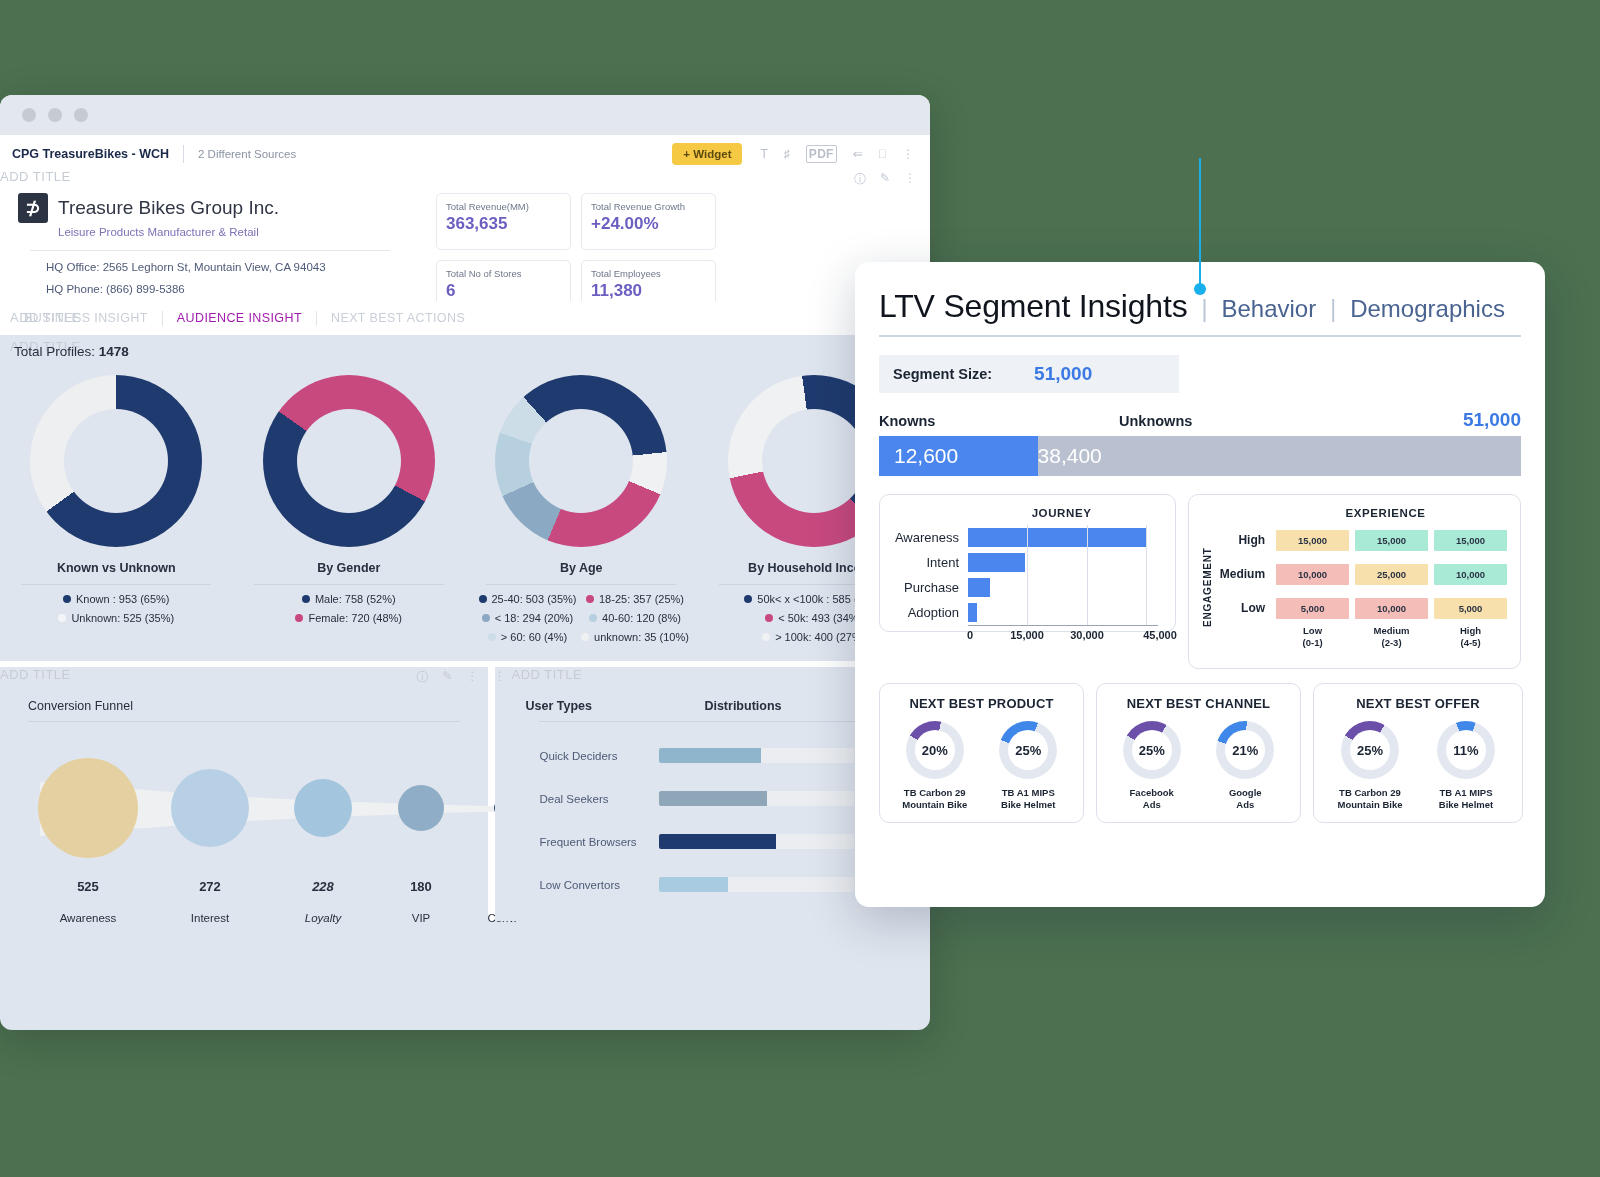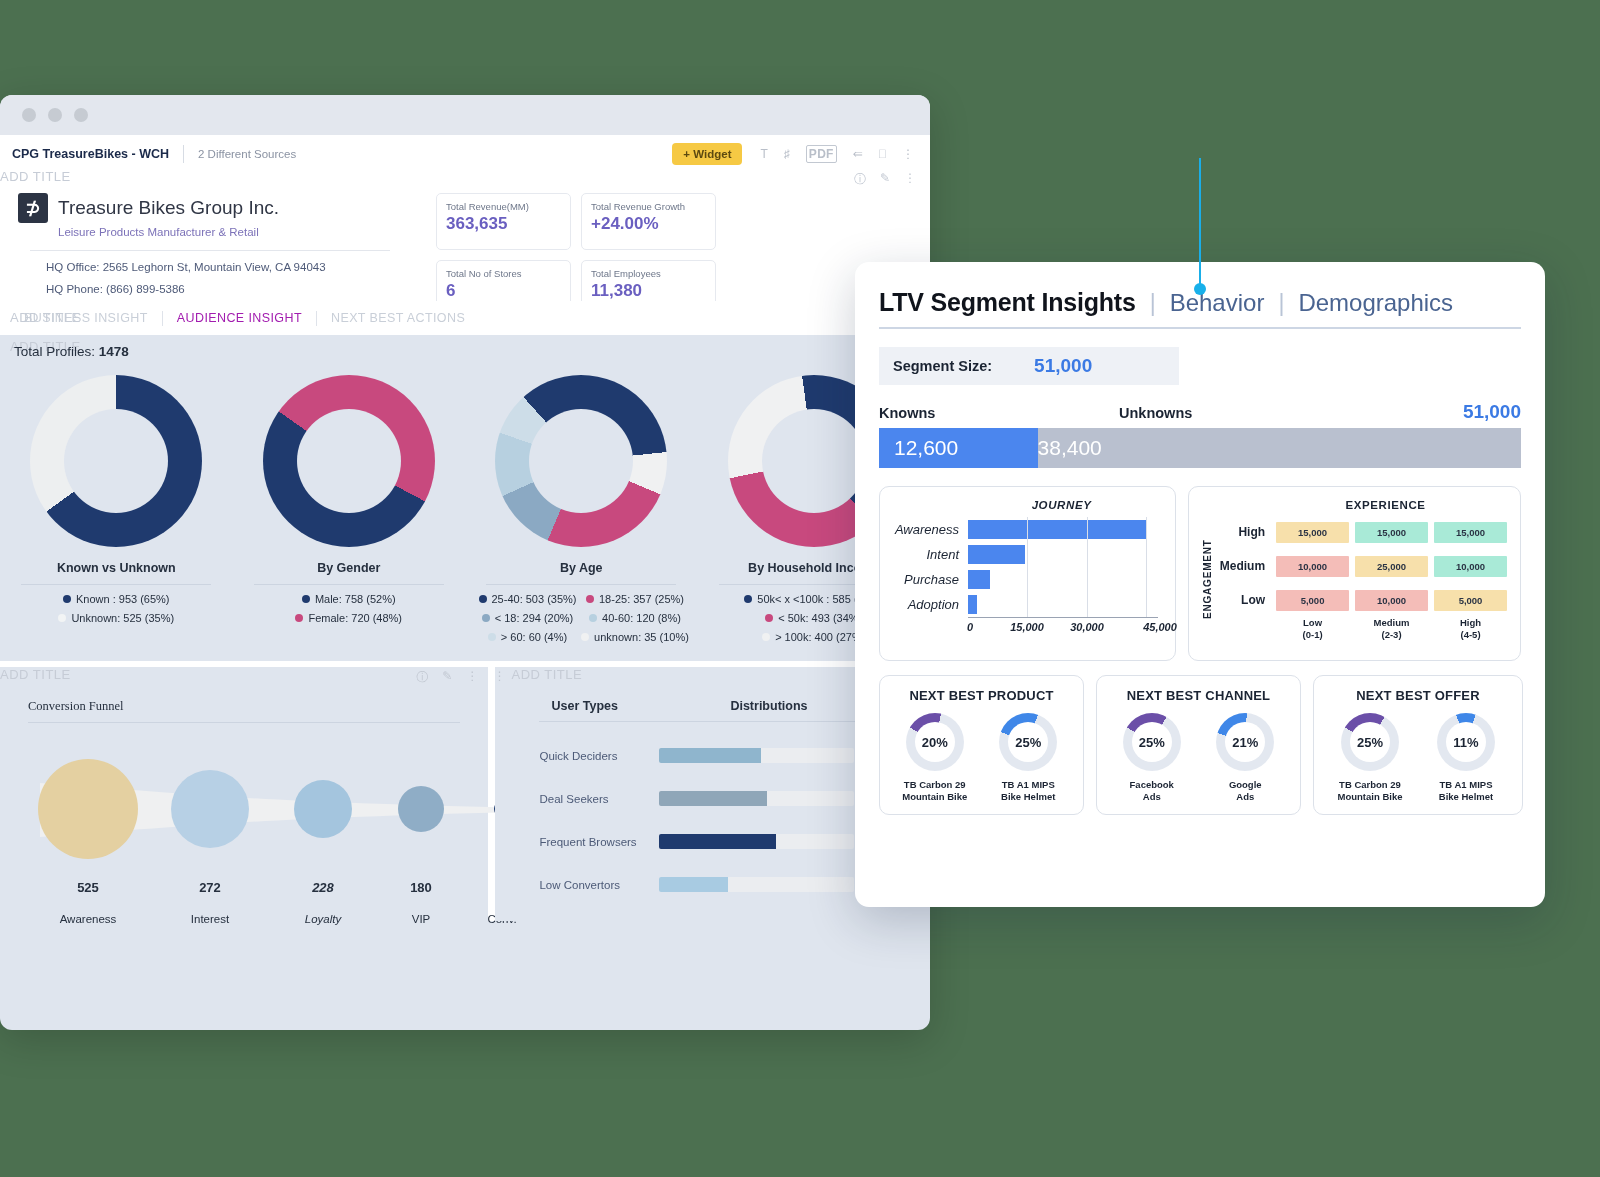--- a/index.html
+++ b/index.html
@@ -80,21 +80,21 @@
     content:""; position:absolute; left: 50%; top: 50%; transform: translate(-50%,-50%);
     width: 104px; height: 104px; border-radius: 50%; background: #dfe5ee;
   }
   .donut-title { font-size: 12.5px; font-weight: bold; color: #26303f; margin-top: 14px; }
   .legend-rule { width: 190px; height: 1px; background: #ccd4e0; margin: 9px 0 8px 0; }
   .legend { display: flex; flex-wrap: wrap; justify-content: center; width: 215px; row-gap: 7px; }
   .lg { font-size: 11px; color: #26303f; display: flex; align-items: center; gap: 5px; padding: 0 5px; white-space: nowrap; }
   .sw { width: 8px; height: 8px; border-radius: 50%; flex: 0 0 auto; }
   .legend.two-col .lg { width: 50%; justify-content: center; }
   .panel { background: #dfe5ee; position: relative; }
-  .panel-inner-title { font-size: 12.5px; color: #26303f; font-family: Liberation Serif, serif; }
+  .panel-inner-title { font-size: 12.5px; color: #26303f; }
   .panel-rule { height: 1px; background: #ccd4e0; }
 
   .funnel-wrap { position: relative; height: 150px; margin-top: 12px; }
   .f-belt { position: absolute; left: 26px; top: 46px; width: 480px; height: 58px; }
   .f-node { position: absolute; border-radius: 50%; }
   .f-col { position: absolute; text-align: center; width: 100px; }
   .f-num { font-size: 13px; font-weight: bold; color: #26303f; }
   .f-lbl { font-size: 11.5px; color: #26303f; margin-top: 18px; }
 
   .ut-head { display: flex; font-size: 12.5px; font-weight: bold; color: #26303f; }
@@ -104,42 +104,42 @@
   .ut-fill { height: 100%; }
   .ut-val { font-size: 13px; color: #4c5a77; margin-left: 16px; white-space: nowrap; }
 
   
   .ltv {
     position: absolute; left: 855px; top: 262px; width: 690px; height: 645px;
     background: #fff; border-radius: 14px; box-shadow: 0 14px 48px rgba(20,30,60,.22);
     padding: 26px 24px 18px 24px;
   }
   .ltv-head { display: flex; align-items: baseline; gap: 0; }
-  .ltv-title { font-size: 25px; font-weight: bold; color: #10141c; letter-spacing: -.2px; }
+  .ltv-title { font-size: 32px; font-weight: normal; color: #10141c; letter-spacing: -.2px; }
   .ltv-pipe { color: #b9c4d6; font-size: 23px; margin: 0 14px; font-weight: 300; }
   .ltv-tab { font-size: 24px; color: #4a6491; }
   .ltv-rule { height: 2px; background: #cdd6e4; margin-top: 10px; }
 
   .seg-size { margin-top: 18px; width: 300px; height: 38px; background: #eef1f6; display: flex; align-items: center; padding: 0 14px; }
   .seg-label { font-size: 14.5px; font-weight: bold; color: #1b2433; }
   .seg-val { font-size: 19px; font-weight: bold; color: #3b7ae4; margin-left: 42px; }
 
   .ku-labels { display: flex; margin-top: 16px; align-items: baseline; }
   .ku-lbl { font-size: 14.5px; font-weight: bold; color: #1b2433; }
   .ku-total { margin-left: auto; font-size: 19px; font-weight: bold; color: #3b7ae4; }
   .ku-bar { display: flex; height: 40px; margin-top: 5px; }
   .ku-known { background: #4b86ee; color: #fff; display: flex; align-items: center; padding-left: 15px; font-size: 21px; }
   .ku-unknown { background: #b9c0cf; color: #fff; display: flex; align-items: center; font-size: 21px; }
 
   .mid-row { display: flex; gap: 12px; margin-top: 18px; }
   .mini-card { border: 1px solid #dce1e9; border-radius: 10px; padding: 12px 10px 8px 10px; }
   .mini-title { font-size: 11.5px; font-weight: bold; color: #1b2433; letter-spacing: .6px; text-align: center; }
 
   
-  .journey { width: 298px; height: 175px; font-style: italic; }
+  .journey { width: 298px; height: 138px; }
   .jrow { display: flex; align-items: center; height: 25px; }
   .jlbl { width: 78px; text-align: right; font-size: 13px; color: #1b2433; padding-right: 9px; }
   .jtrack { position: relative; width: 190px; height: 25px; }
   .jbar { height: 19px; background: #4b86ee; margin-top: 3px; }
   .jgrid { position: absolute; top: 0; bottom: 0; width: 1px; background: #d9dee7; }
   .jaxis { position: relative; margin-left: 78px; width: 190px; border-top: 1.5px solid #9aa3b3; height: 20px; }
   .jtick { position: absolute; top: 3px; font-size: 11px; font-weight: bold; color: #1b2433; transform: translateX(-50%); }
 
   
   .exp { width: 334px; height: 175px; display: flex; }
@@ -394,21 +394,21 @@
       </div>
 
       <div style="width:8px; background:#fff;"></div>
 
       <div class="panel" style="flex:1; position:relative; padding:10px 14px;">
         <div class="sec-icons" style="top:2px; left:-2px; right:auto;">
           <span>⋮</span>
         </div>
         <div class="add-title" style="left:16px; top:0px;">ADD TITLE</div>
 
-        <div class="ut-head" style="margin-top:22px; margin-left:42px;">
+        <div class="ut-head" style="margin-top:22px; margin-left:16px;">
           <div style="width:120px;">User Types</div>
           <div style="width:195px; text-align:center;">Distributions</div>
         </div>
         <div class="panel-rule" style="margin:8px 0 0 30px;"></div>
 
         <div style="margin-left:30px; margin-top:12px;">
           <div class="ut-row">
             <div class="ut-name">Quick Deciders</div>
             <div class="ut-track">
                 <div class="ut-fill" style="width:52%; background:#8fb5cd;"></div>

